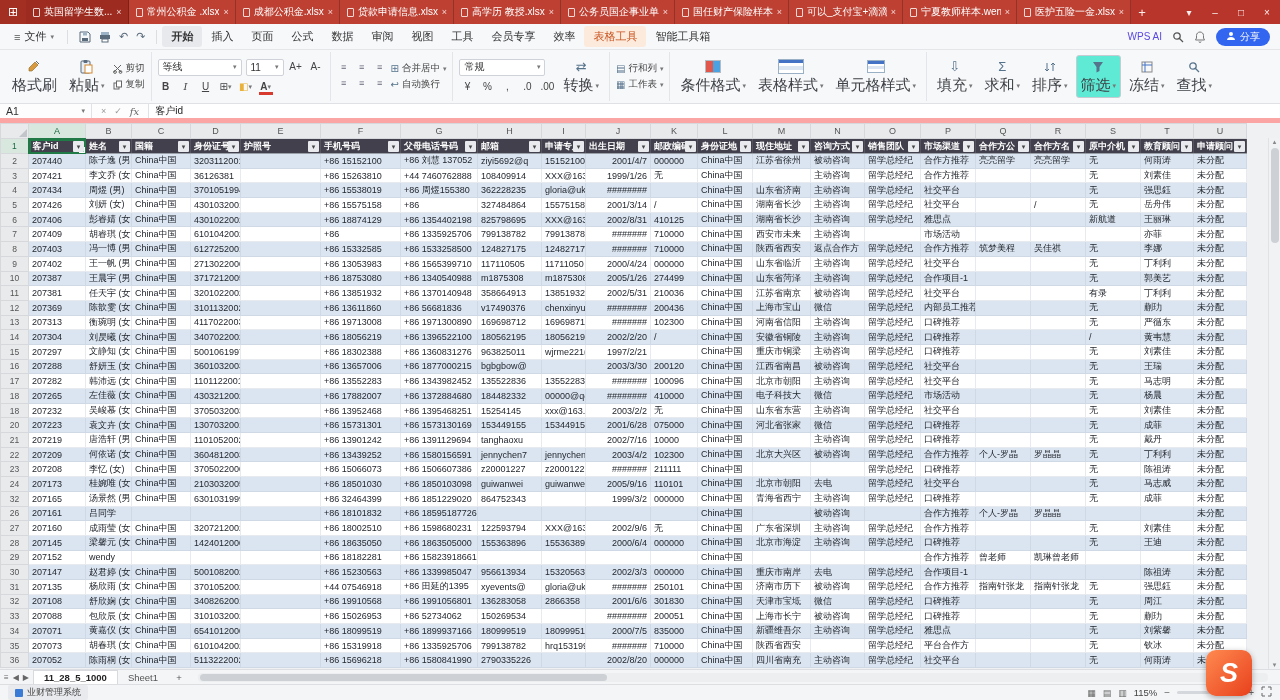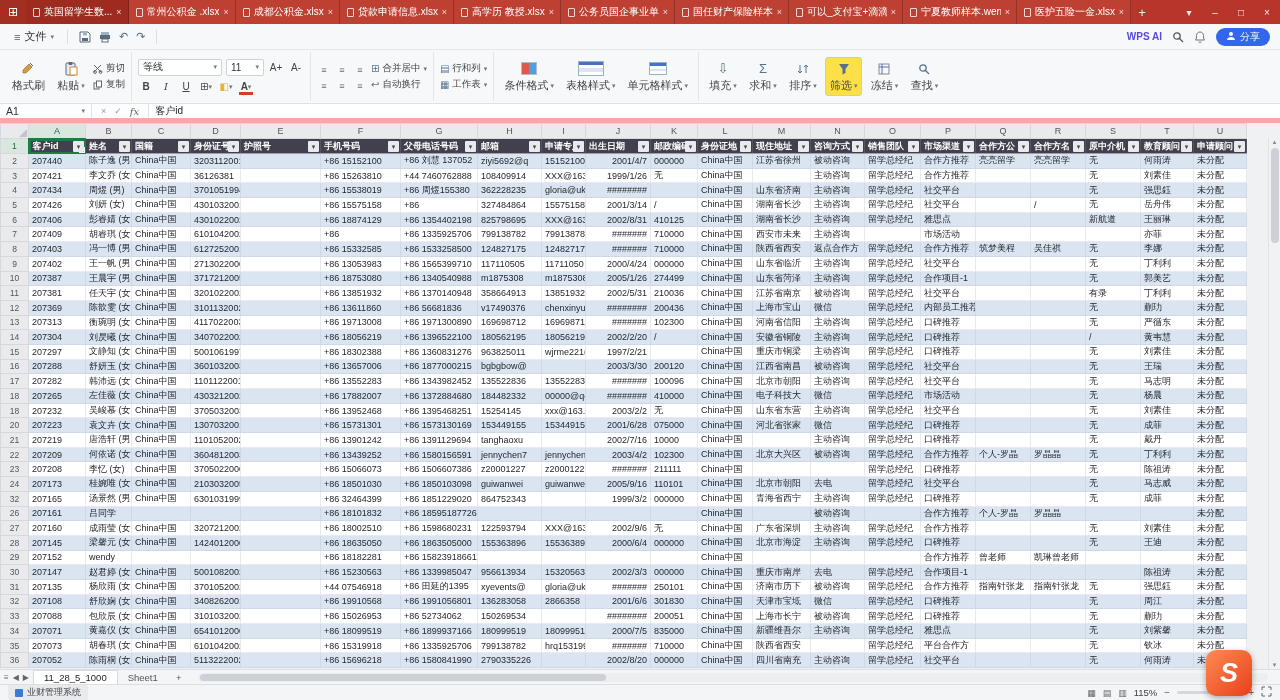--- a/index.html
+++ b/index.html
@@ -25,33 +25,33 @@
   .filebtn{display:flex;align-items:center;gap:4px;font-size:11px;color:#333;padding:0 8px;height:20px;cursor:pointer}
   .hamb{font-size:11px;color:#555}
   .vsep{width:1px;height:14px;background:#dcdee2;margin:0 4px}
   .quick{display:flex;align-items:center;gap:8px;padding:0 6px;color:#555}
   .qico{display:flex;align-items:center;cursor:pointer;font-size:11px;color:#5a6b7b}
   .menutabs{display:flex;align-items:center}
   .mtab{font-size:11px;color:#333;padding:3px 9px;border-radius:3px;white-space:nowrap;cursor:pointer}
   .mtab.act{background:#e7e9ed;font-weight:bold}
   .mtab.ctx{background:#fcebdd;color:#c8541f}
   .mright{margin-left:auto;display:flex;align-items:center;gap:10px;padding-right:4px}
-  .wpsai{font-size:10px;font-weight:bold;color:#5a48e0;white-space:nowrap}
+  .wpsai{font-size:10px;font-weight:normal;color:#5a48e0;white-space:nowrap}
   .share{background:#3366f0;color:#fff;font-size:10px;border-radius:10px;height:18px;display:flex;align-items:center;gap:4px;padding:0 10px;cursor:pointer}
 
   
   .ribbon{height:54px;background:#f7f8fa;border-bottom:1px solid #dfe1e5;display:flex;align-items:stretch;padding:2px 2px;flex:0 0 auto}
   .rgroup{display:flex;align-items:center;gap:4px;padding:0 6px;border-right:1px solid #e3e5e9}
   .rcol{display:flex;flex-direction:column;justify-content:center;gap:3px}
-  .rrow{display:flex;align-items:flex-end;gap:4px}
+  .rrow{display:flex;align-items:flex-start;gap:4px}
   .rbig{display:flex;flex-direction:column;align-items:center;justify-content:center;gap:1px;min-width:36px;padding:2px 4px;border-radius:3px;color:#3c3f44;cursor:pointer}
-  .rbig.hl{background:#fde047;border:1px solid #c7ccd3}
+  .rbig.hl{background:#5eead4;border:1px solid #c7ccd3}
   .ric{height:17px;display:flex;align-items:center;justify-content:center;font-size:13px;color:#56738c}
   .lblrow{display:flex;align-items:center;gap:2px}
-  .rlab{font-size:11px;white-space:nowrap;color:#3c3f44}
+  .rlab{font-size:15px;white-space:nowrap;color:#3c3f44}
   .car{font-size:7px;color:#777}
   .rsel{height:17px;background:#fff;border:1px solid #cfd3d9;border-radius:2px;display:flex;align-items:center;justify-content:space-between;font-size:10px;color:#333;padding:0 4px;gap:4px;cursor:pointer}
   .rmini{display:flex;align-items:center;gap:3px;font-size:9.5px;color:#444;cursor:pointer;white-space:nowrap}
   .mic{font-size:10px;color:#56738c;display:flex;align-items:center}
   .fbtn{height:16px;min-width:16px;display:flex;align-items:center;justify-content:center;font-size:10px;color:#444;border-radius:2px;cursor:pointer}
   .bld{font-weight:bold}.itl{font-style:italic;font-family:"DejaVu Serif",serif}.und{text-decoration:underline}
   .alico{font-size:9px;color:#667;width:14px;text-align:center;cursor:pointer}
   .acolor{position:relative;font-weight:bold}
   .acolor::after{content:"";position:absolute;left:1px;right:1px;bottom:0;height:3px;background:#d83a2e}
   .tstyleico{width:26px;height:15px;border:1px solid #9ab0c4;background:linear-gradient(180deg,#4472c4 0 26%,#fff 26% 50%,#dce6f2 50% 75%,#fff 75%)}
@@ -84,21 +84,21 @@
   .vscroll{position:absolute;top:15px;right:0;bottom:0;width:12px;background:#f1f2f4;border-left:1px solid #e0e2e5;display:flex;flex-direction:column;align-items:center;font-size:7px;color:#888}
   .vthumb{width:8px;height:95px;background:#cdd0d5;border-radius:4px;margin-top:2px}
   .vsp{flex:1}
 
   
   .sheetbar{height:15px;background:#f4f5f7;border-top:1px solid #dcdee2;display:flex;align-items:center;padding:0 4px;gap:4px;flex:0 0 auto;font-size:9.5px;color:#555}
   .snav{display:flex;gap:4px;font-size:8px;color:#666}
   .snav span{cursor:pointer}
   .stabs{display:flex;align-items:stretch;height:15px}
   .stab{padding:0 10px;display:flex;align-items:center;color:#555;cursor:pointer;font-size:9.5px}
-  .stab.act{background:#fff;border:1px solid #d8dade;border-bottom:none;color:#222;font-weight:normal}
+  .stab.act{background:#fff;border:1px solid #d8dade;border-bottom:none;color:#222;font-weight:bold}
   .addsheet{width:14px;text-align:center;cursor:pointer;color:#555}
   .hscroll{flex:1;height:9px;background:#eceef0;border-radius:4px;margin:0 8px;position:relative}
   .hthumb{position:absolute;left:2px;top:1px;height:7px;width:38%;background:#cdd0d5;border-radius:4px;cursor:pointer}
 
   
   .statusbar{height:16px;background:#f4f5f7;border-top:1px solid #dcdee2;display:flex;align-items:center;padding:0 8px;font-size:9.5px;color:#555;flex:0 0 auto}
   .appchip{display:flex;align-items:center;gap:4px;background:#e8eaed;border-radius:2px;padding:1px 7px;font-size:9px;color:#444;cursor:pointer}
   .chipico{width:8px;height:8px;background:#3a7bd5;border-radius:1px}
   .sb-right{margin-left:auto;display:flex;align-items:center;gap:7px}
   .viewico{font-size:9px;color:#666;cursor:pointer}
@@ -196,20 +196,34 @@
           <svg width="12" height="12">
             <rect x="2" y="1" width="8" height="3" fill="#9db3c6"></rect>
             <rect x="1" y="4" width="10" height="4" fill="#5a6b7b"></rect>
             <rect x="3" y="8" width="6" height="3" fill="#fff" stroke="#5a6b7b"></rect>
           </svg>
         </span>
       <span class="qico">↶</span>
       <span class="qico">↷</span>
     </div>
     <div class="vsep"></div>
+    <div class="menutabs">
+        <span class="mtab act">开始</span>
+        <span class="mtab">插入</span>
+        <span class="mtab">页面</span>
+        <span class="mtab">公式</span>
+        <span class="mtab">数据</span>
+        <span class="mtab">审阅</span>
+        <span class="mtab">视图</span>
+        <span class="mtab">工具</span>
+        <span class="mtab">会员专享</span>
+        <span class="mtab">效率</span>
+        <span class="mtab ctx">表格工具</span>
+        <span class="mtab">智能工具箱</span>
+      </div>
     <div class="mright">
       <span class="wpsai">WPS AI</span>
       <span class="qico">
           <svg width="12" height="12">
             <circle cx="5" cy="5" r="3.2" fill="none" stroke="#555" stroke-width="1.3"></circle>
             <path d="M7.5 7.5L11 11" stroke="#555" stroke-width="1.3"></path>
           </svg>
         </span>
       <span class="qico">
           <svg width="12" height="12">
@@ -316,20 +330,44 @@
           <span class="alico">≡</span>
           <span class="alico">≡</span>
           <div class="rmini">
               <span class="mic">↩</span>
               <span>自动换行</span>
             </div>
         </div>
       </div>
     </div>
 
+    <div class="rgroup">
+      <div class="rcol">
+        <div class="rrow">
+          <div class="rsel" style="width:86px">
+              <span>常规</span>
+              <span class="car">▾</span>
+            </div>
+        </div>
+        <div class="rrow">
+          <span class="fbtn">¥</span>
+          <span class="fbtn">%</span>
+          <span class="fbtn">,</span>
+          <span class="fbtn">.0</span>
+          <span class="fbtn">.00</span>
+        </div>
+      </div>
+      <div class="rbig">
+        <span class="ric">⇄</span>
+        <span class="lblrow">
+            <span class="rlab">转换</span>
+            <span class="car">▾</span>
+          </span>
+      </div>
+    </div>
 
     <div class="rgroup">
       <div class="rcol">
         <div class="rmini">
             <span class="mic">▤</span>
             <span>行和列</span>
             <span class="car">▾</span>
           </div>
         <div class="rmini">
             <span class="mic">▦</span>

